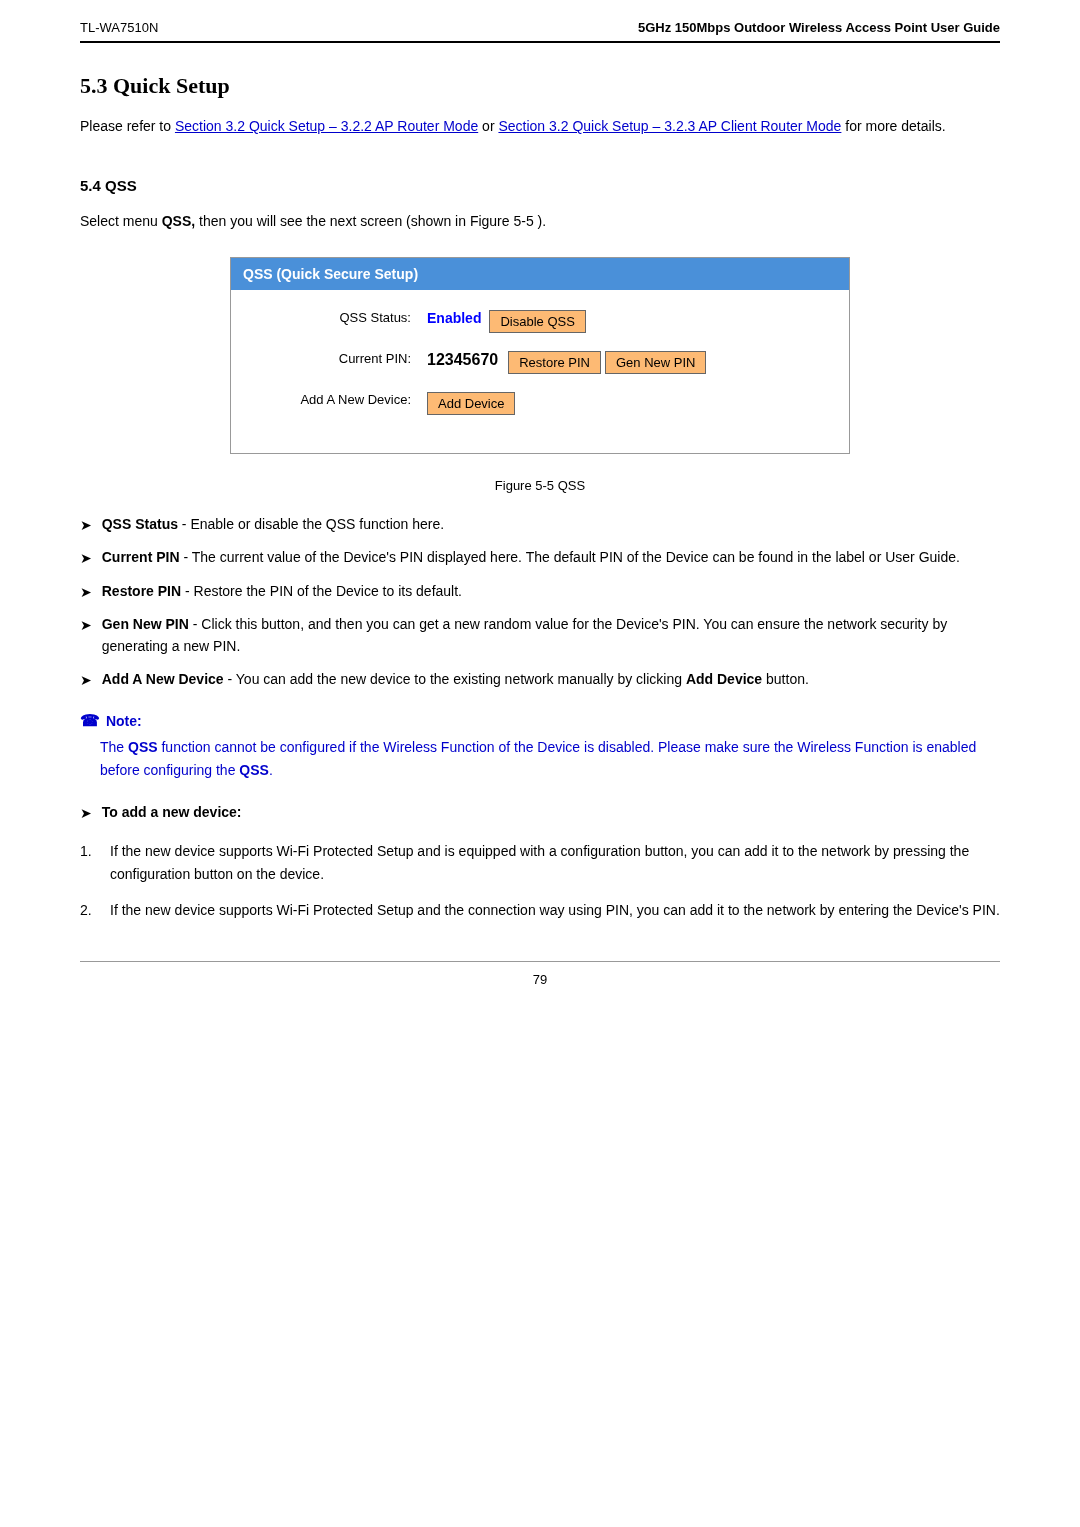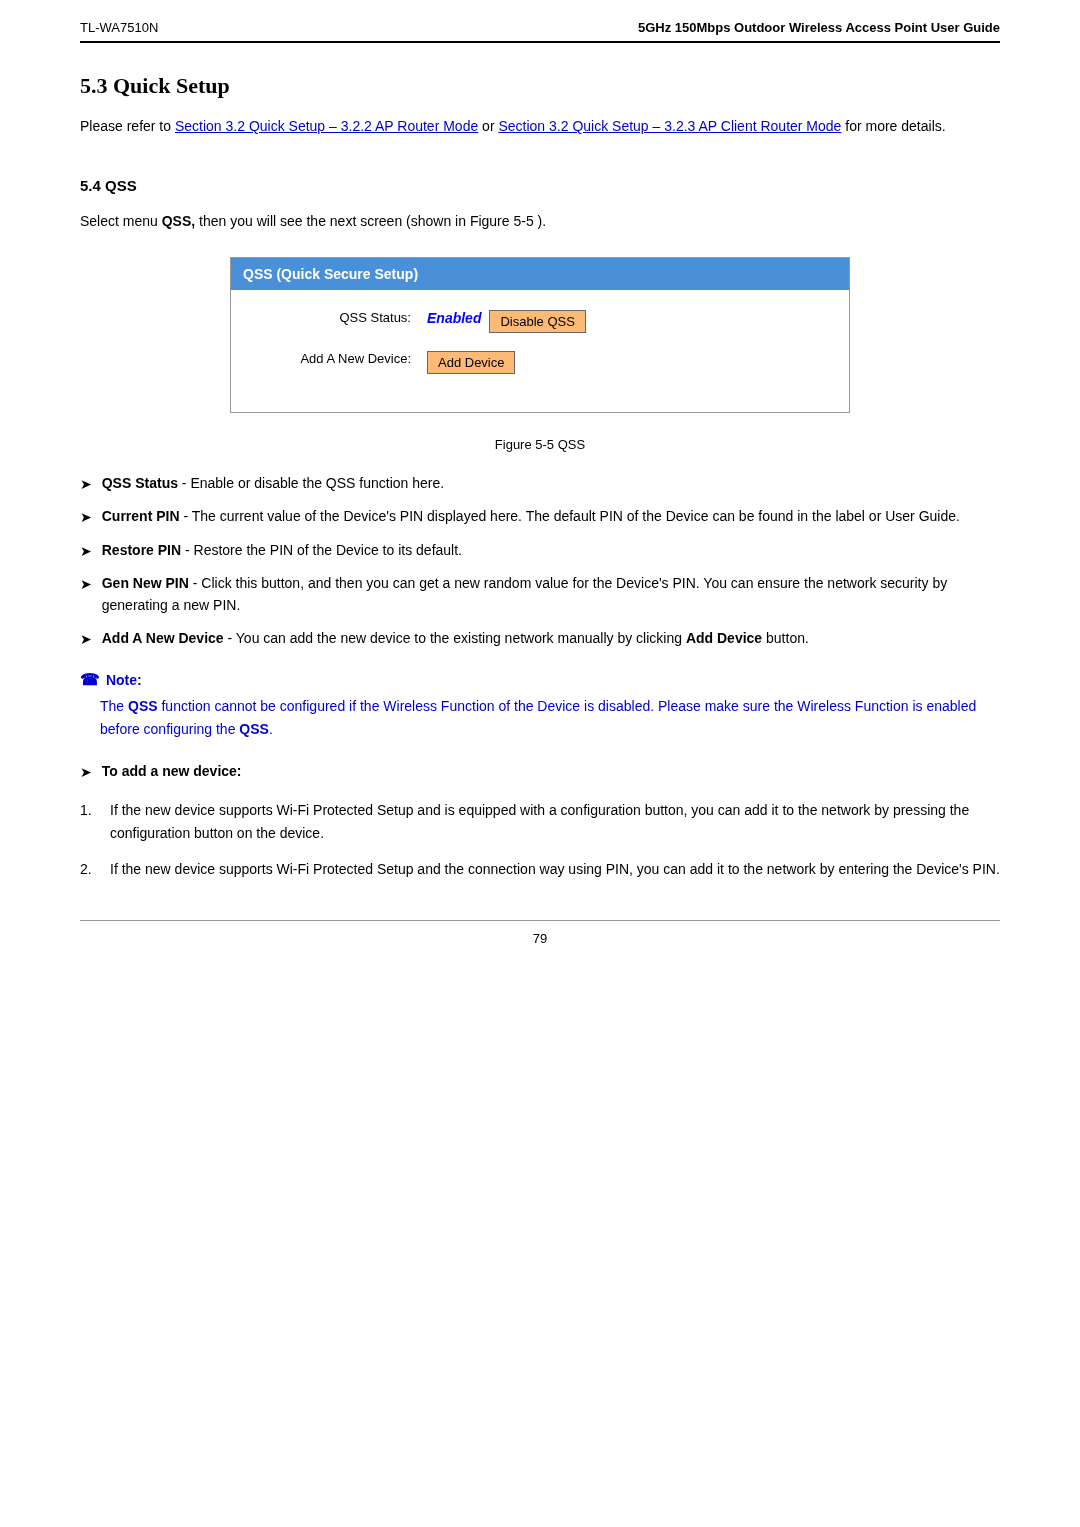--- a/index.html
+++ b/index.html
@@ -109,21 +109,20 @@
       width: 150px;
       margin-right: 16px;
       flex-shrink: 0;
     }
 
     .qss-value-enabled {
       color: #0000ff;
       font-weight: bold;
       font-size: 14px;
       margin-right: 8px;
-      font-style: italic;
     }
 
     .qss-pin-value {
       font-weight: bold;
       font-size: 16px;
       margin-right: 10px;
     }
 
     .btn {
       border: 1px solid #666;
@@ -256,20 +255,26 @@
   <div class="qss-box">
     <div class="qss-box-header">QSS (Quick Secure Setup)</div>
     <div class="qss-box-body">
 
       <div class="qss-row">
         <div class="qss-label">QSS Status:</div>
         <span class="qss-value-enabled">Enabled</span>
         <button class="btn">Disable QSS</button>
       </div>
 
+      <div class="qss-row">
+        <div class="qss-label">Current PIN:</div>
+        <span class="qss-pin-value">12345670</span>
+        <button class="btn">Restore PIN</button>
+        <button class="btn">Gen New PIN</button>
+      </div>
 
       <div class="qss-row">
         <div class="qss-label">Add A New Device:</div>
         <button class="btn">Add Device</button>
       </div>
 
     </div>
   </div>
 
   <p class="figure-caption">Figure 5-5 QSS</p>

